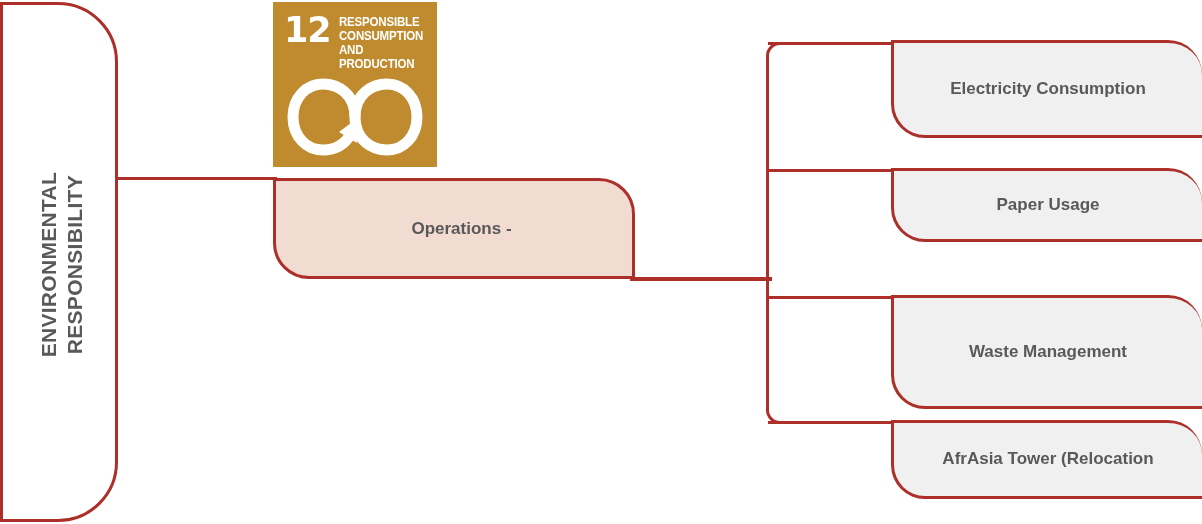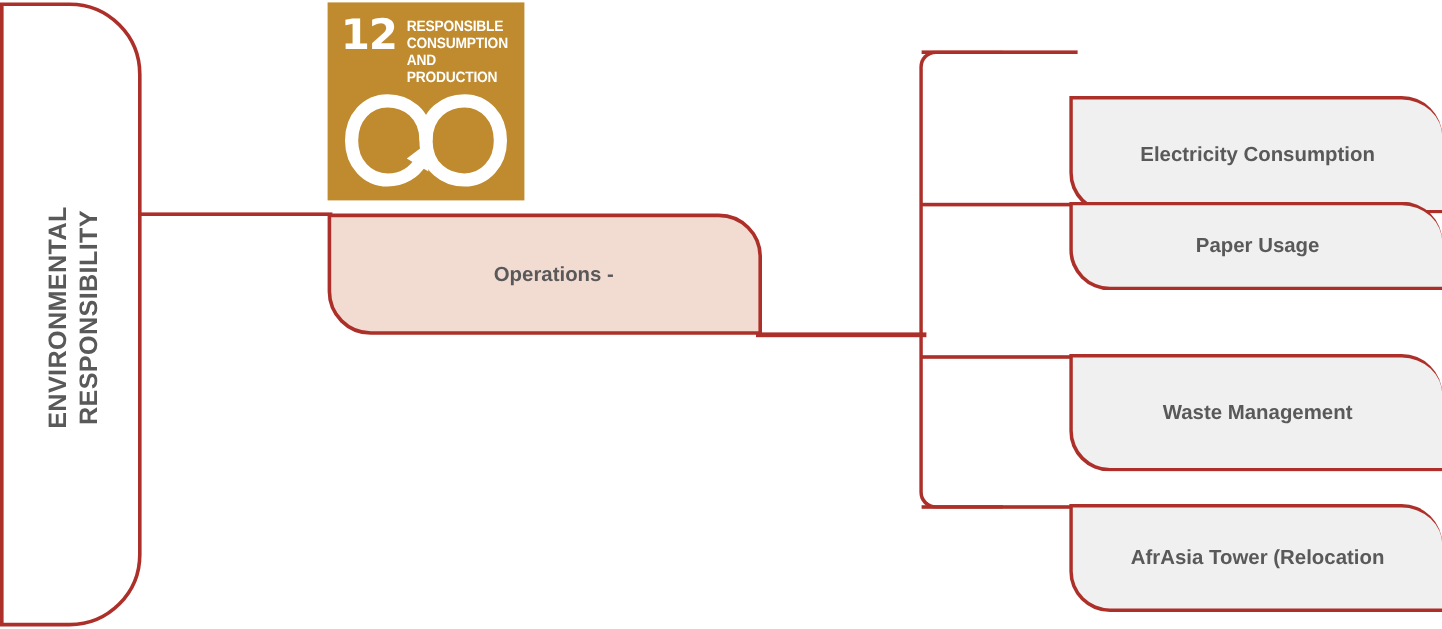--- a/index.html
+++ b/index.html
@@ -185,24 +185,24 @@
     justify-content: center;
   }
   .leaf-label {
     color: #595959;
     font-size: 17px;
     font-weight: bold;
     text-align: center;
     line-height: 1.55;
     padding: 0 14px;
   }
-  .leaf-1 { top: 40px;  height: 98px; margin-top: 40px; }
+  .leaf-1 { top: 40px;  height: 98px; }
   .leaf-2 { top: 168px; height: 74px; }
-  .leaf-3 { top: 295px; height: 98px; }
-  .leaf-4 { top: 420px; height: 90px; align-items: center; }
+  .leaf-3 { top: 295px; height: 114px; }
+  .leaf-4 { top: 420px; height: 79px; align-items: center; }
 </style>
 </head>
 <body>
 
 <div id="canvas">
 
   <div class="left-pill">
     <div class="left-pill-label">
       <div class="vert-text">
         <div>ENVIRONMENTAL</div>

